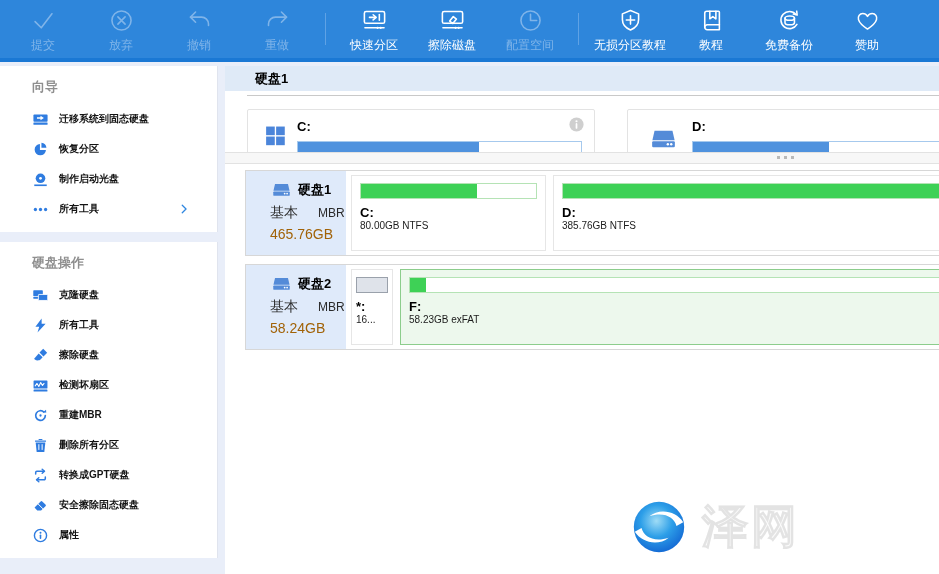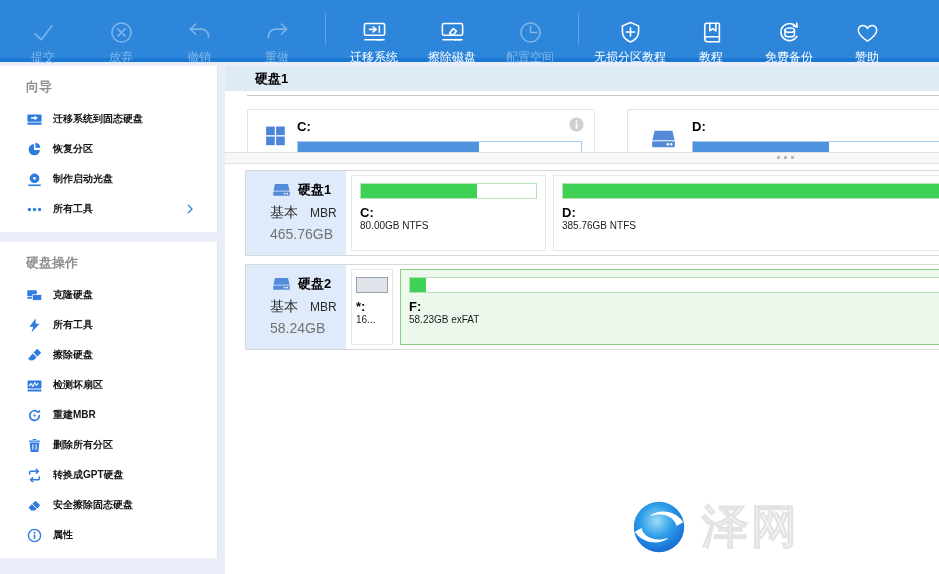--- a/index.html
+++ b/index.html
@@ -4,30 +4,30 @@
 <style>
   html,body{margin:0;padding:0;}
   body{width:939px;height:574px;position:relative;overflow:hidden;
        font-family:"Liberation Sans",sans-serif;background:#e9eef9;}
   svg{display:block}
   .icon{display:inline-flex;align-items:center;justify-content:center}
 
   
   #toolbar{position:absolute;left:0;top:0;width:939px;height:62px;background:#2e86db;
            border-bottom:4px solid #1a78d4;display:flex;align-items:stretch;padding-left:4px;box-sizing:border-box;}
-  .tb-item{min-width:66px;padding:17px 6px 0;display:flex;flex-direction:column;align-items:center;
+  .tb-item{min-width:66px;padding:5px 6px 0;display:flex;flex-direction:column;align-items:center;
            justify-content:flex-start;color:#fff;cursor:pointer;}
   .tb-item.disabled{color:#7fb4e9;}
   .tb-icon{width:27px;height:27px;margin-top:2px;}
   .tb-label{font-size:12px;margin-top:3px;white-space:nowrap;}
   .tb-sep{width:1px;background:#5fa2e5;margin:13px 9px;}
 
   
   #sidebar{position:absolute;left:0;top:66px;width:218px;bottom:0;display:flex;flex-direction:column;gap:10px;}
-  .side-section{background:#fff;border-right:1px solid #e0e4ee;padding:10px 8px 8px;}
+  .side-section{background:#fff;border-right:1px solid #e0e4ee;padding:10px 14px 8px;}
   .side-header{font-size:13px;font-weight:bold;color:#8f8f8f;padding:2px 18px 8px;}
   .side-item{height:30px;display:flex;align-items:center;padding:0 12px 0 18px;font-size:10px;
              font-weight:bold;color:#141414;cursor:pointer;}
   .si-icon{width:17px;height:17px;color:#2f7ce0;margin-right:10px;flex:0 0 auto;}
   .si-chevron{margin-left:auto;width:14px;height:14px;color:#2e86e0;}
 
   
   #main{position:absolute;left:225px;top:66px;right:0;bottom:0;background:#fff;overflow:hidden;}
   .tabstrip{height:25px;background:#dfeaf7;display:flex;align-items:center;}
   .tab{font-size:13px;font-weight:bold;color:#000;padding-left:30px;cursor:pointer;}
@@ -52,22 +52,22 @@
   .sp-dots i{width:3px;height:3px;background:#b9b9b9;display:block;}
 
   .rows{padding:6px 0 0 20px;}
   .disk-row{position:relative;height:86px;border:1px solid #d7d7d7;background:#fff;margin-bottom:8px;
             width:calc(100% + 12px);box-sizing:border-box;cursor:pointer;}
   .disk-info{position:absolute;left:0;top:0;bottom:0;width:100px;background:#dfeafa;
              padding:8px 0 0 24px;box-sizing:border-box;}
   .di-line1{display:flex;align-items:center;gap:5px;font-size:13px;font-weight:bold;color:#000;}
   .di-icon{width:23px;height:21px;}
   .di-line2{margin-top:4px;font-size:14px;color:#2a2a2a;}
-  .di-line2 .scheme{font-size:12px;margin-left:12px;}
-  .di-line3{margin-top:4px;font-size:14px;color:#737373;}
+  .di-line2 .scheme{font-size:12px;margin-left:20px;}
+  .di-line3{margin-top:4px;font-size:14px;color:#a16207;}
 
   .part-cards{position:absolute;left:100px;top:0;right:0;bottom:0;display:flex;gap:7px;
               padding:4px 0 4px 5px;box-sizing:border-box;}
   .part-card{position:relative;background:#fff;border:1px solid #e6e6e6;box-sizing:border-box;
              padding:7px 8px;cursor:pointer;overflow:hidden;}
   .part-card.normal{width:195px;flex:0 0 auto;}
   .part-card.narrow{width:42px;flex:0 0 auto;padding:7px 4px;}
   .part-card.fill{flex:1 1 auto;}
   .part-card.selected{background:#edf8ed;border:1px solid #8ccd8c;}
   .part-bar{height:14px;border:1px solid #b5e3b5;background:#fff;}
@@ -135,21 +135,21 @@
           <g fill="none" stroke="currentColor" stroke-width="1.4" stroke-linecap="round" stroke-linejoin="round">
             <rect x="3" y="4" width="18" height="10.5" rx="1.5"></rect>
             <path d="M7.5 9.2h5.2"></path>
             <path d="M10.8 6.9l2.7 2.3-2.7 2.3"></path>
             <path d="M16.3 6.7v5"></path>
             <path d="M3.5 18.5h17"></path>
             <path d="M14.7 18.5h.01M17.5 18.5h.01" stroke-width="2"></path>
           </g>
         </svg>
       </span>
-      <div class="tb-label">迁移系统</div>
+      <div class="tb-label">快速分区</div>
     </div>
     <div class="tb-item">
       <span class="icon tb-icon">
         <svg viewBox="0 0 24 24" width="100%" height="100%">
           <g fill="none" stroke="currentColor" stroke-width="1.4" stroke-linecap="round" stroke-linejoin="round">
             <rect x="3" y="4" width="18" height="10.5" rx="1.5"></rect>
             <path d="M9.5 12.5l3.2-4 2.8 2.2-3.2 4z"></path>
             <path d="M3.5 18.5h17"></path>
             <path d="M14.7 18.5h.01M17.5 18.5h.01" stroke-width="2"></path>
           </g>

